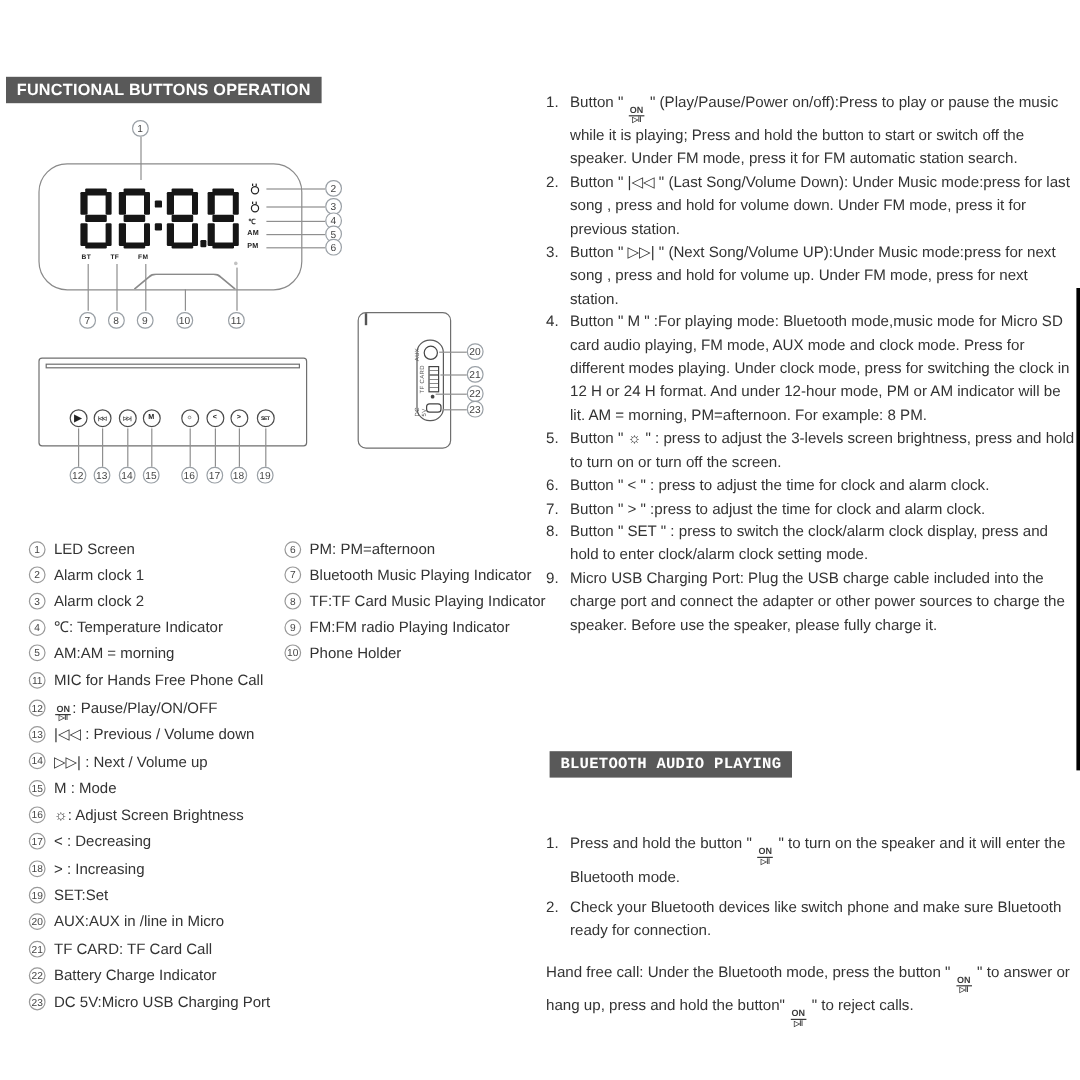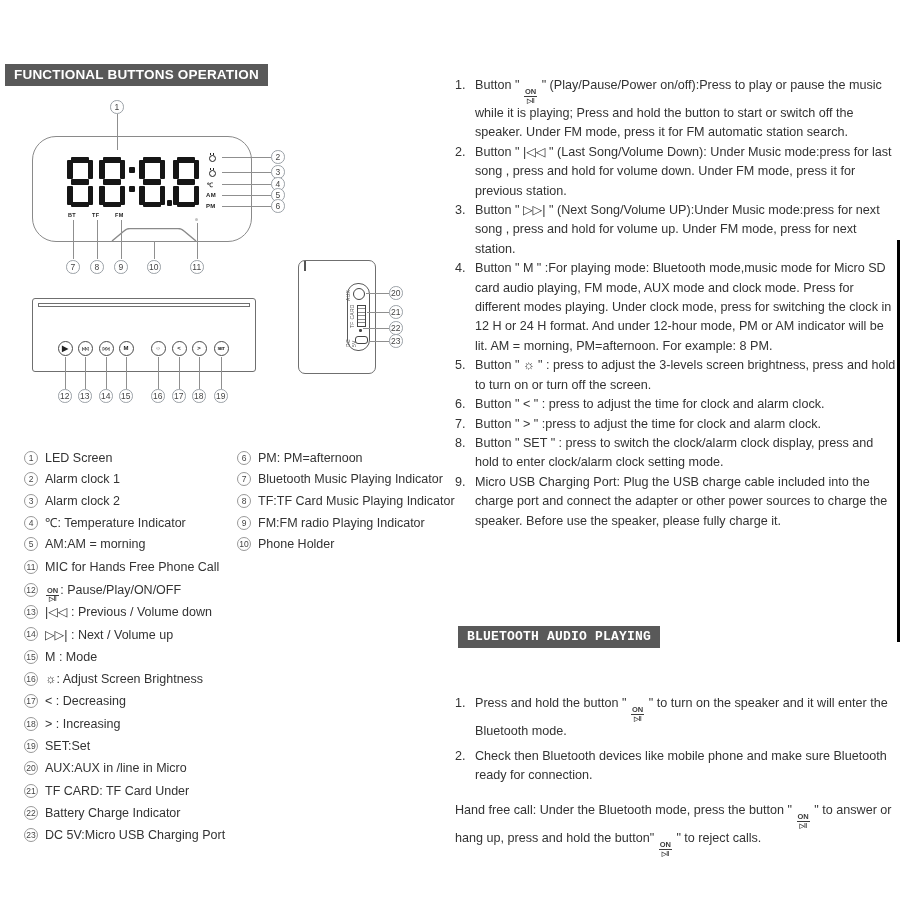--- a/index.html
+++ b/index.html
@@ -310,21 +310,21 @@
       <span>SET:Set</span>
     </div>
     <div class="lrow lrow2">
       <span class="cnum">20</span>
       <span></span>
       <span>AUX:AUX in /line in Micro</span>
     </div>
     <div class="lrow lrow2">
       <span class="cnum">21</span>
       <span></span>
-      <span>TF CARD: TF Card Under</span>
+      <span>TF CARD: TF Card Call</span>
     </div>
     <div class="lrow lrow2">
       <span class="cnum">22</span>
       <span></span>
       <span>Battery Charge Indicator</span>
     </div>
     <div class="lrow lrow2">
       <span class="cnum">23</span>
       <span></span>
       <span>DC 5V:Micro USB Charging Port</span>
@@ -351,21 +351,21 @@
 
 <div class="badge" style="left:458px;top:626px;font-size:13px;font-family:Liberation Mono, monospace;">BLUETOOTH AUDIO PLAYING</div>
 
 <div class="ins" style="top:694px;">
   <ol>
 
   <li style="margin-bottom:5.5px;"><span class="num">1.</span><span>Press and hold the button  " <span class="sym">
             <span class="top">ON</span>
             <span class="bot">▷‖</span>
           </span> " to turn on the speaker and it will enter the Bluetooth mode.</span></li>
-      <li style="margin-bottom:5.5px;"><span class="num">2.</span><span>Check then Bluetooth devices like mobile phone and make sure Bluetooth ready for connection.</span></li>
+      <li style="margin-bottom:5.5px;"><span class="num">2.</span><span>Check your Bluetooth devices like switch phone and make sure Bluetooth ready for connection.</span></li>
     </ol>
 </div>
 
 <div class="para" style="top:801px;">Hand free call: Under the Bluetooth mode, press the button " <span class="sym">
       <span class="top">ON</span>
       <span class="bot">▷‖</span>
     </span> "  to answer or hang up, press and hold the button" <span class="sym">
       <span class="top">ON</span>
       <span class="bot">▷‖</span>
     </span> "  to reject calls.</div>

